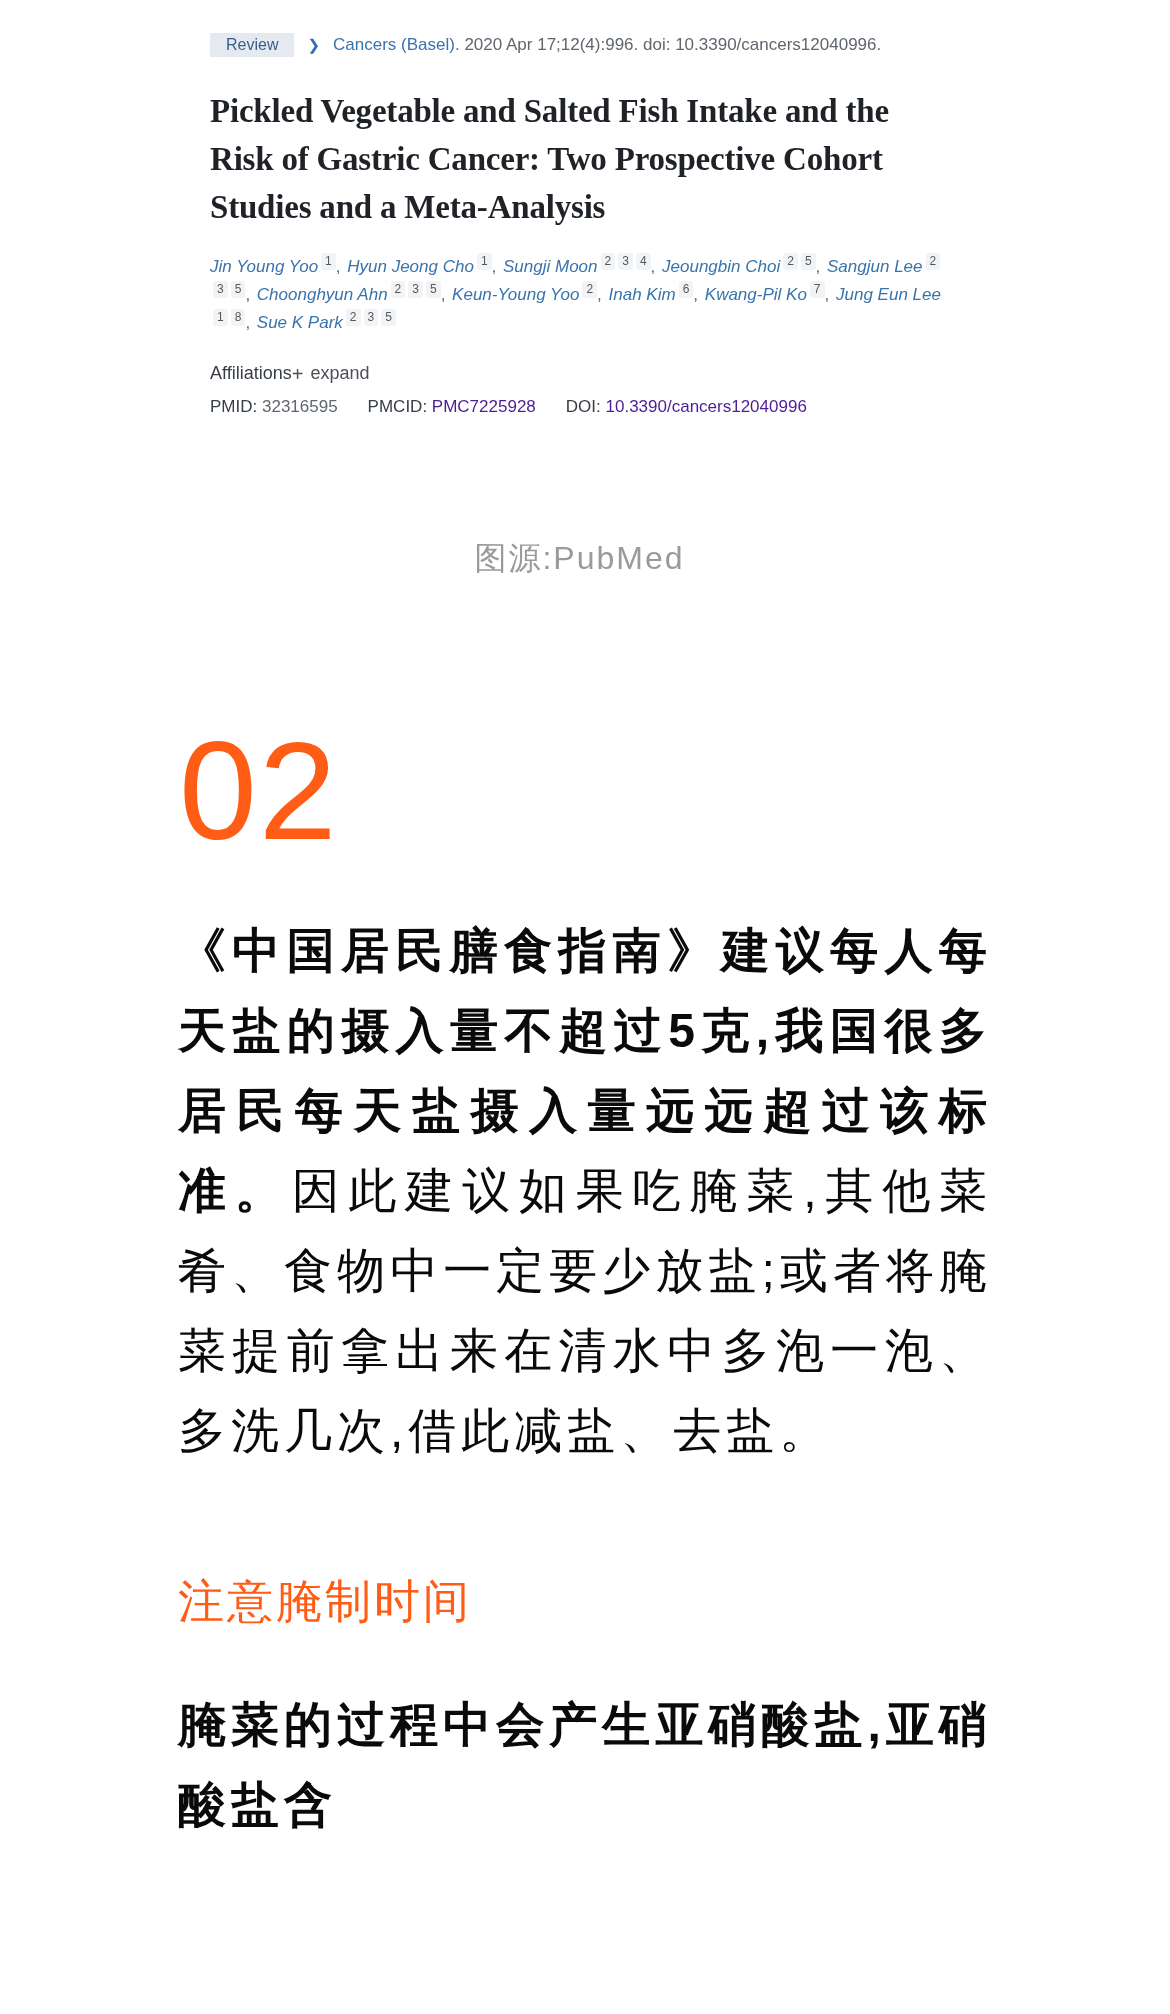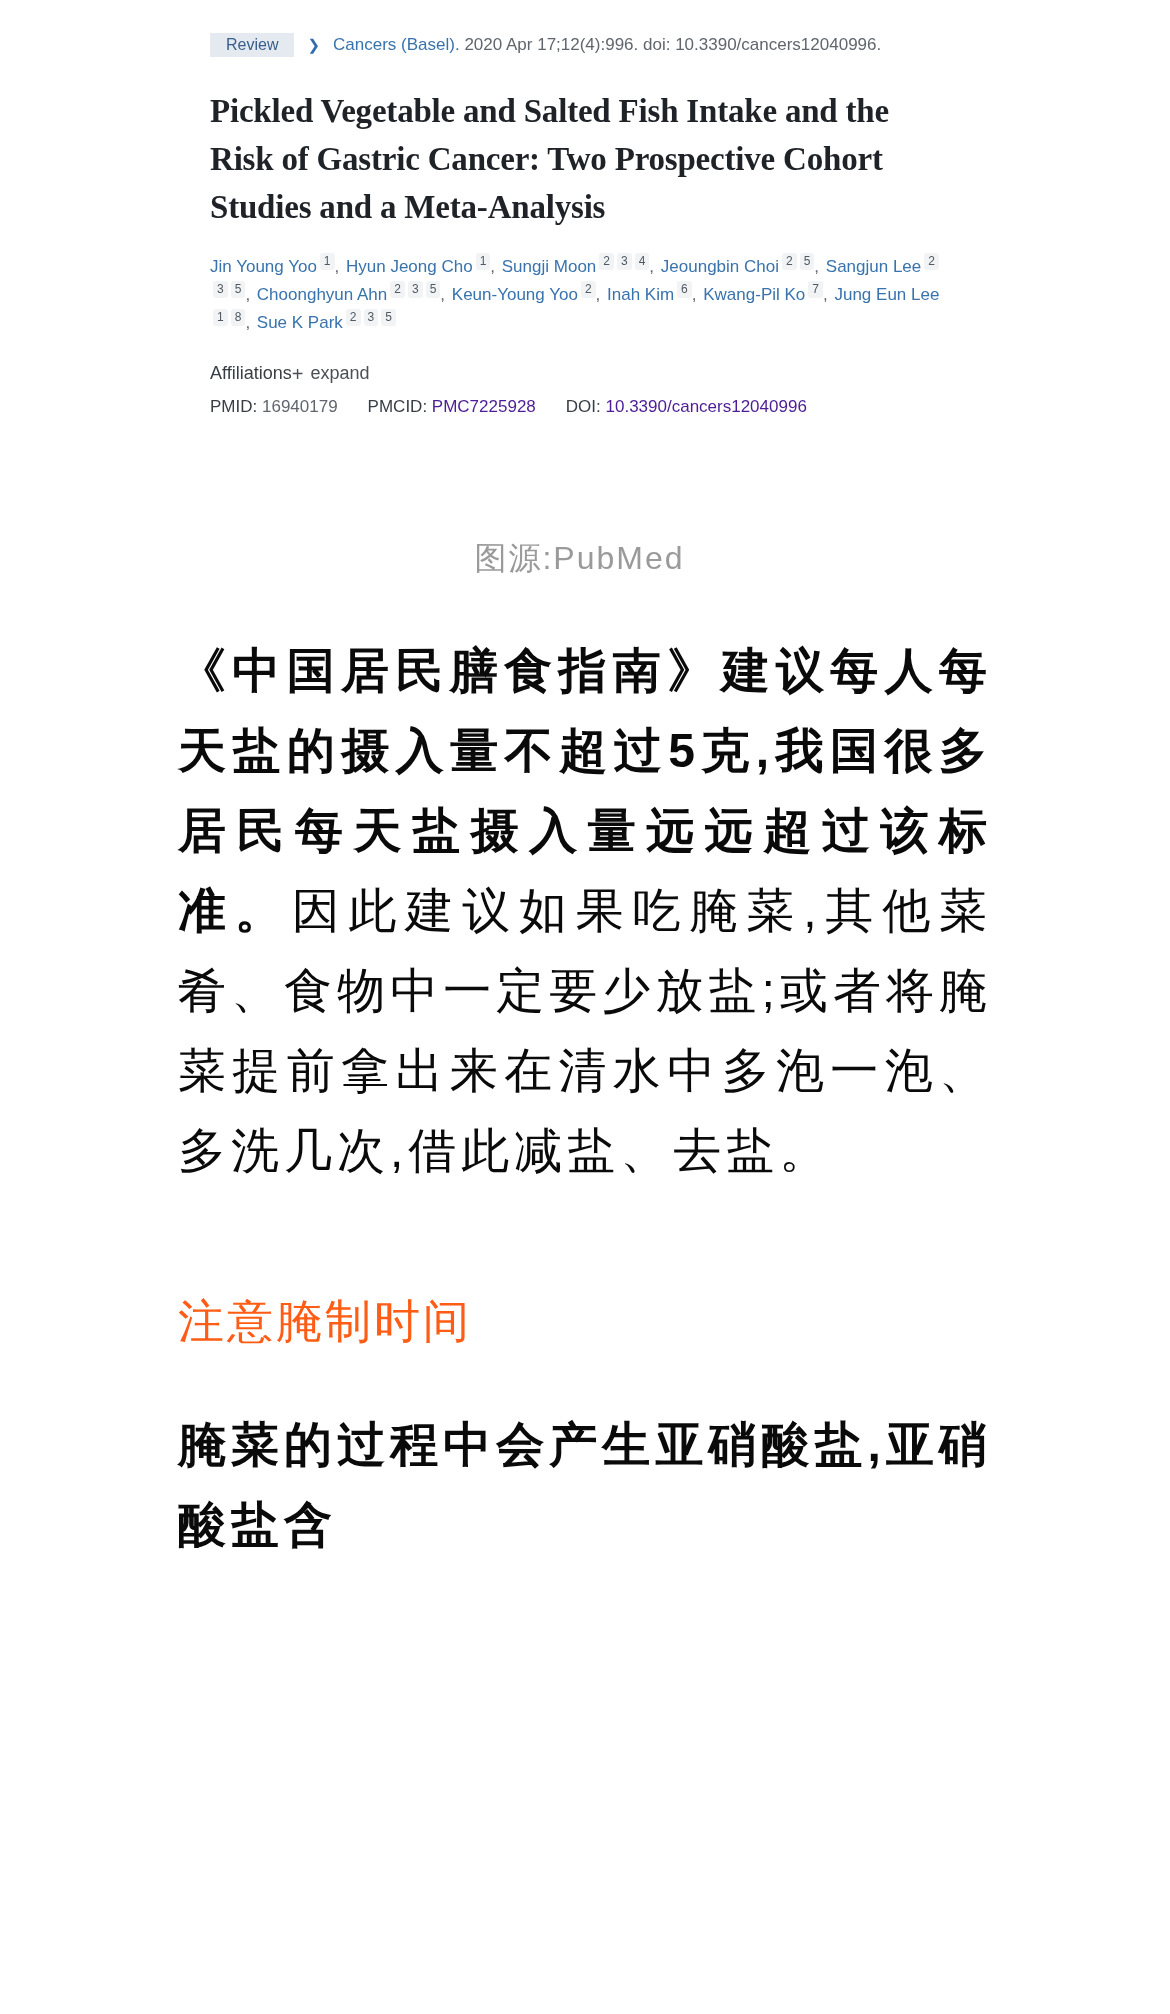--- a/index.html
+++ b/index.html
@@ -20,21 +20,21 @@
   .chev { color:#2F6DB0; font-size:15px; font-weight:700; }
   .cite-text { font-size:17px; color:#60666E; }
   .journal { color:#3973AD; cursor:pointer; }
   .title {
     margin-top:30px; max-width:750px;
     font-family:"Liberation Serif","DejaVu Serif",serif;
     font-weight:700; font-size:33px; line-height:48px;
     color:#1F2328; letter-spacing:-0.2px;
   }
   .authors { margin-top:22px; max-width:740px; font-size:17px; line-height:28px; color:#60666E; }
-  .author { color:#3973AD; cursor:pointer; }
+  .author { color:#3973AD; cursor:pointer;font-style:italic; }
   .supbadge {
     display:inline-block; background:#F1F3F5; color:#505A63;
     font-size:12px; line-height:15px; padding:1px 4px; border-radius:3px;
     margin-left:3px; vertical-align:7px;
   }
   .sep { color:#60666E; margin-right:2px; }
   .affil-row { margin-top:26px; display:flex; align-items:center; font-size:18px; color:#383E45; }
   .expand-btn { display:inline-flex; align-items:center; gap:7px; color:#4A5057; cursor:pointer; }
   .plus-icon { font-size:20px; line-height:18px; color:#4A5057; }
   .ids-row { margin-top:13px; display:flex; gap:30px; font-size:17px; color:#383E45; }
@@ -99,34 +99,35 @@
       <span>Affiliations</span>
       <span class="expand-btn">
         <span class="plus-icon">+</span>
         <span>expand</span>
       </span>
     </div>
 
     <div class="ids-row">
       <span class="id-pair">
         <span>PMID:</span>
-        <span class="val-gray">16940179</span>
+        <span class="val-gray">32316595</span>
       </span>
       <span class="id-pair">
         <span>PMCID:</span>
         <span class="link">PMC7225928</span>
       </span>
       <span class="id-pair">
         <span>DOI:</span>
         <span class="link">10.3390/cancers12040996</span>
       </span>
     </div>
   </div>
 
   <div class="caption">图源:PubMed</div>
 
+  <div class="secnum">02</div>
 
   <p class="para"><span class="bold">《中国居民膳食指南》建议每人每天盐的摄入量不超过5克,我国很多居民每天盐摄入量远远超过该标准。</span><span>因此建议如果吃腌菜,其他菜肴、食物中一定要少放盐;或者将腌菜提前拿出来在清水中多泡一泡、多洗几次,借此减盐、去盐。</span></p>
 
   <div class="sub sub2">注意腌制时间</div>
   <p class="para para2">腌菜的过程中会产生亚硝酸盐,亚硝酸盐含</p>
 
 </div>
 
 </body></html>

